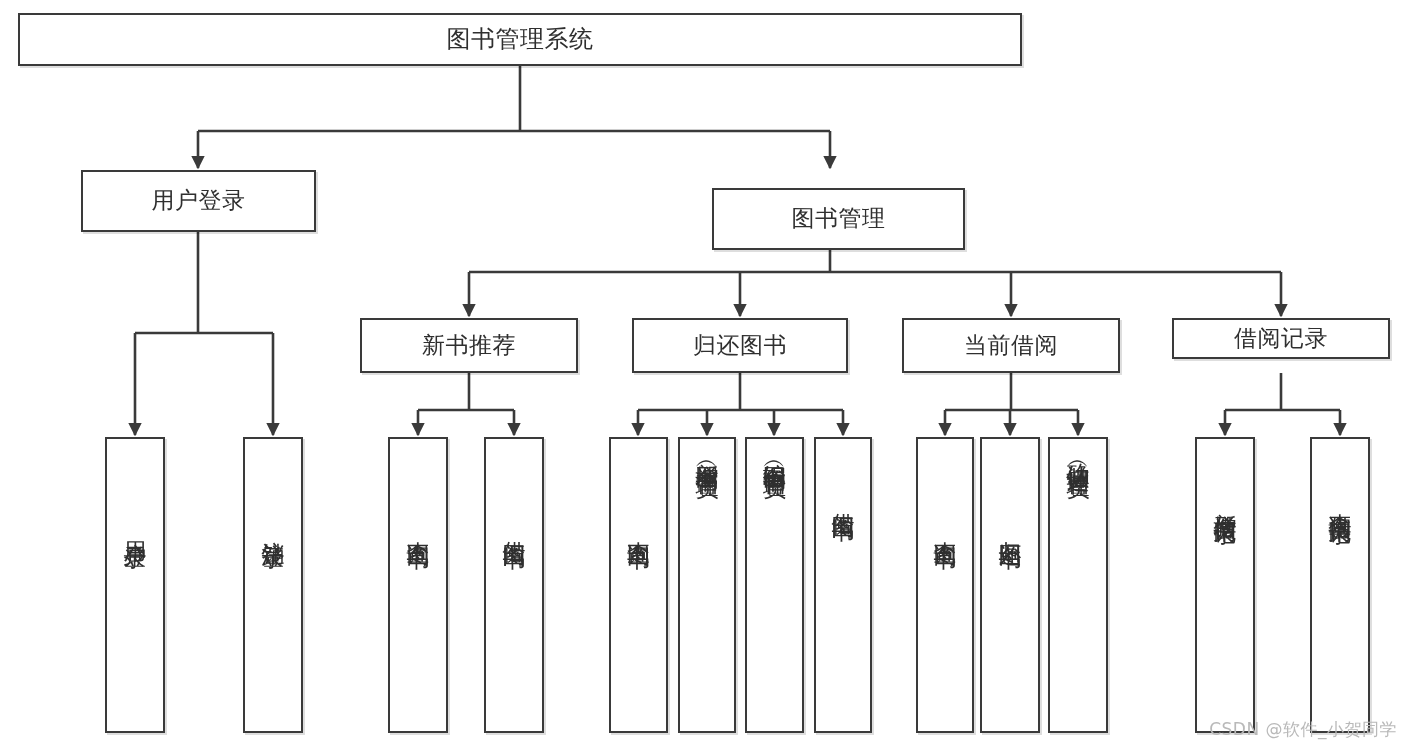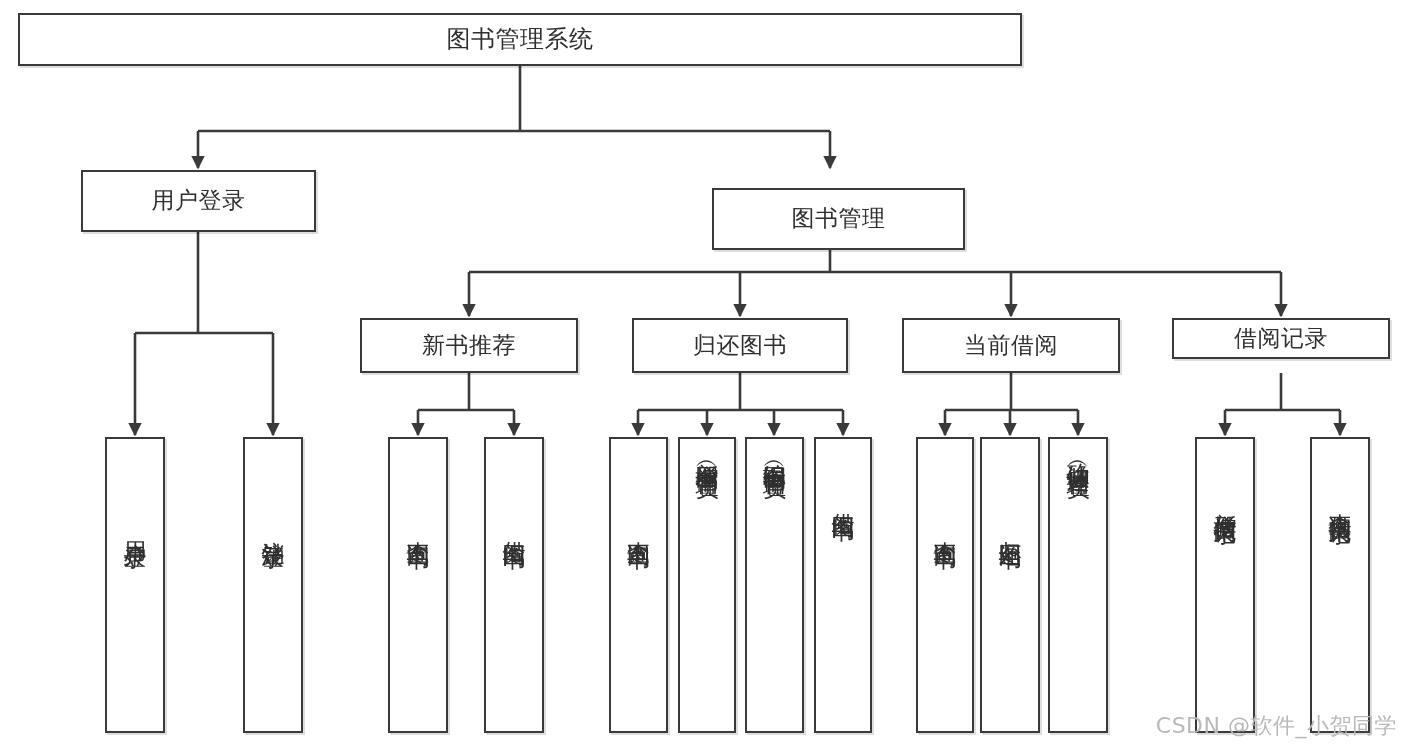--- a/index.html
+++ b/index.html
@@ -63,21 +63,21 @@
   .node.vertical.mid .label {
     margin-top: 78px;
   }
   .node.vertical.midsm .label {
     margin-top: 50px;
   }
   .watermark {
     position: absolute;
     right: 8px;
     bottom: 6px;
-    font-size: 22px;
+    font-size: 17px;
     color: #b9b9b9;
     letter-spacing: 0.5px;
     white-space: nowrap;
     font-family: "DejaVu Sans", "Liberation Sans", sans-serif;
   }
 </style>
 </head>
 <body>
 
 <div id="canvas">

